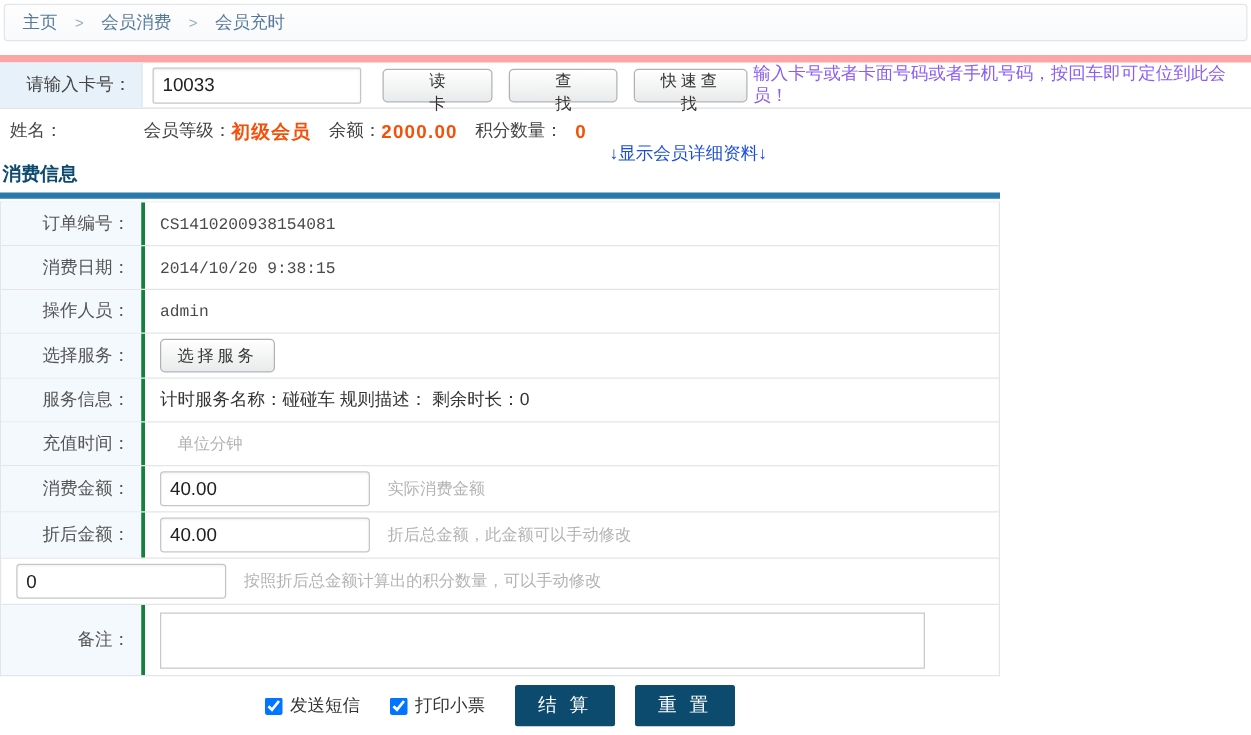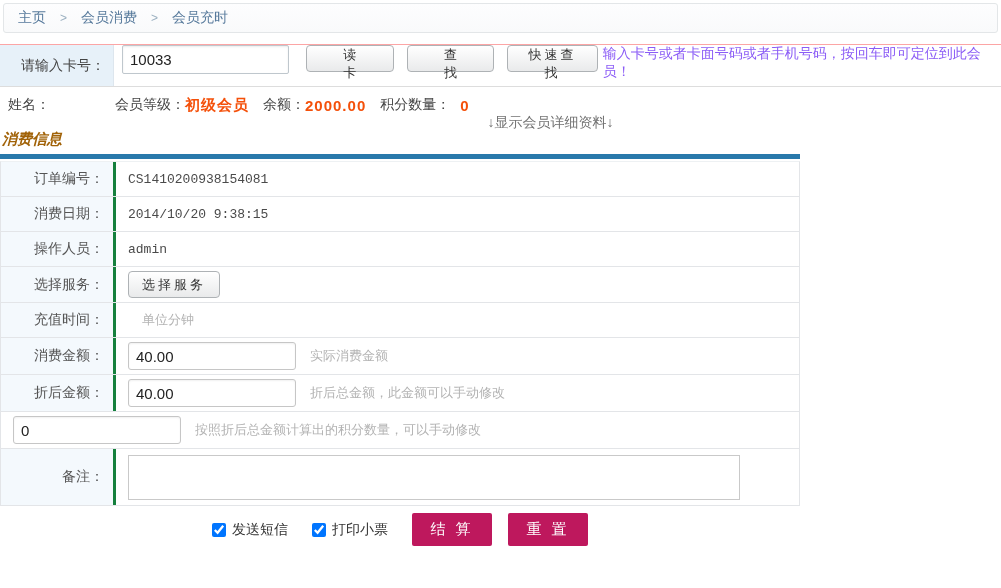--- a/index.html
+++ b/index.html
@@ -7,44 +7,44 @@
     font-family: "Liberation Sans", "DejaVu Sans", sans-serif; font-size: 14px; color: #333; }
 
   
   .breadcrumb { margin: 3px; height: 30px; border: 1px solid #e3e6e8; border-radius: 3px;
     background: linear-gradient(#fdfdfe, #f9fafb); display: flex; align-items: center;
     padding: 0 14px; gap: 14px; }
   .breadcrumb .crumb { color: #56799b; cursor: pointer; }
   .breadcrumb .sep { color: #9bb0c0; font-size: 12px; }
 
   
-  .card-row { margin-top: 11px; height: 43px; border-top: 1px solid #fca5a5; border-bottom: 1px solid #ddd;
-    display: flex; }
+  .card-row { margin-top: 11px; height: 43px; border-top: 6px solid #fca5a5; border-bottom: 1px solid #ddd;
+    display: flex; align-items: center; }
   .card-row .lbl-cell { width: 116px; height: 100%; background: #e7f1f9; border-right: 1px solid #dde6ee;
     display: flex; align-items: center; justify-content: flex-end; padding-right: 8px; color: #444; }
   .card-input { margin-left: 8px; width: 167px; height: 29px; border: 1px solid #bfc7cd; border-radius: 2px;
     padding: 0 7px; font-size: 15px; color: #222; box-shadow: inset 0 1px 2px rgba(0,0,0,.08);
     font-family: "Liberation Sans", sans-serif; }
   .btn-gray { height: 27px; border: 1px solid #aeb2b5; border-radius: 4px; color: #333;
     background: linear-gradient(#ffffff, #e9eaeb); padding: 0 13px; font-size: 13px;
     letter-spacing: 3px; cursor: pointer; font-family: "Liberation Sans", sans-serif; }
   .btn-gray.wide2 { letter-spacing: 12px; padding-left: 17px; padding-right: 5px; }
   .card-row .btns { display: flex; gap: 13px; margin-left: 17px; }
   .card-row .hint-strong { margin-left: 5px; color: #8b5cf6; }
 
   
   .member-row { height: 36px; display: flex; align-items: center; padding-left: 8px; }
   .member-row .mi-label { color: #444; }
   .member-row .orange { color: #f4500a; font-weight: bold; font-size: 15px; letter-spacing: 1px; }
   .mi-name-lbl { width: 107px; }
   .mi-gap { width: 14px; } .mi-gap-s { width: 10px; }
-  .detail-link { color: #737373; margin-left: 18px; cursor: pointer; margin-top: 36px; }
+  .detail-link { color: #1d4ed8; margin-left: 18px; cursor: pointer; margin-top: 36px; }
 
   
-  .section-title { margin: 7px 0 5px 2px; color: #a16207; font-weight: bold; font-size: 15px; font-style: italic; }
+  .section-title { margin: 7px 0 5px 2px; color: #0c4a6e; font-weight: bold; font-size: 15px; }
   .blue-bar { width: 800px; height: 5px; background: #2979ab; }
 
   
   .form-table { width: 800px; border: 1px solid #e3e5e8; border-top: 1px solid #eef1f3; margin-top: 2px; }
   .frow { display: flex; align-items: center; border-bottom: 1px solid #e3e5e8; min-height: 35px; }
   .frow:last-child { border-bottom: none; }
   .frow .lbl { width: 115px; align-self: stretch; background: #f4f9fd; border-right: 3px solid #15803d;
     display: flex; align-items: center; justify-content: flex-end; padding-right: 9px; color: #555; }
   .frow .val { flex: 1; display: flex; align-items: center; padding: 4px 0 4px 12px; }
   .mono { font-family: "Liberation Mono", "DejaVu Sans Mono", monospace; font-size: 13px; color: #4a4a4a; }
@@ -53,21 +53,21 @@
     font-family: "Liberation Sans", sans-serif; }
   .hint { color: #b3b3b3; margin-left: 14px; font-size: 13px; }
   .remark-row { min-height: 56px; }
   .remark-row textarea { width: 612px; height: 45px; border: 1px solid #c9c9c9; resize: none;
     font-family: "Liberation Sans", sans-serif; font-size: 14px; padding: 4px 6px; }
 
   
   .action-row { width: 800px; margin-top: 7px; display: flex; align-items: center; justify-content: center; gap: 24px; }
   .chk { display: flex; align-items: center; gap: 6px; color: #333; }
   .chk input { width: 14px; height: 14px; cursor: pointer; }
-  .btn-blue { width: 80px; height: 33px; background: #be185d; color: #fff; border: none; border-radius: 2px;
+  .btn-blue { width: 80px; height: 33px; background: #0c4a6e; color: #fff; border: none; border-radius: 2px;
     font-size: 15px; letter-spacing: 3px; cursor: pointer; font-family: "Liberation Sans", sans-serif; }
   .btn-blue + .btn-blue { margin-left: -8px; }
 </style>
 </head>
 <body>
 
 <div class="breadcrumb">
   <span class="crumb">主页</span>
   <span class="sep">&gt;</span>
   <span class="crumb">会员消费</span>
@@ -127,20 +127,26 @@
       </div>
   </div>
 
   <div class="frow">
     <div class="lbl">选择服务：</div>
     <div class="val">
       <button class="btn-gray">选择服务</button>
     </div>
   </div>
 
+  <div class="frow">
+    <div class="lbl">服务信息：</div>
+    <div class="val">
+        <span>计时服务名称：碰碰车  规则描述：   剩余时长：0</span>
+      </div>
+  </div>
 
   <div class="frow">
     <div class="lbl">充值时间：</div>
     <div class="val">
       <span class="hint">单位分钟</span>
     </div>
   </div>
 
   <div class="frow">
     <div class="lbl">消费金额：</div>

